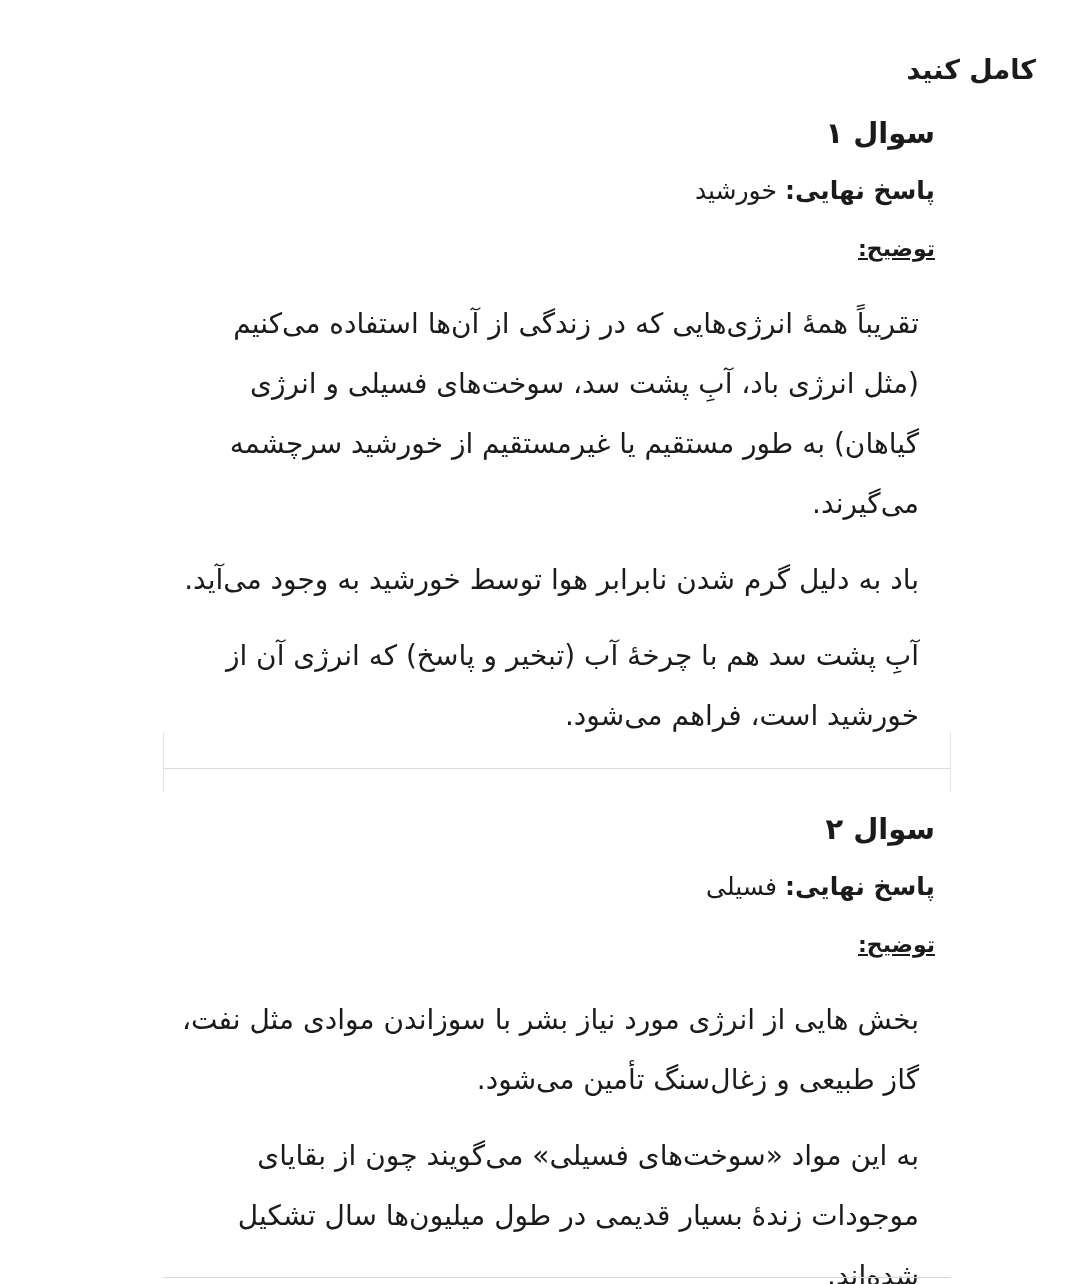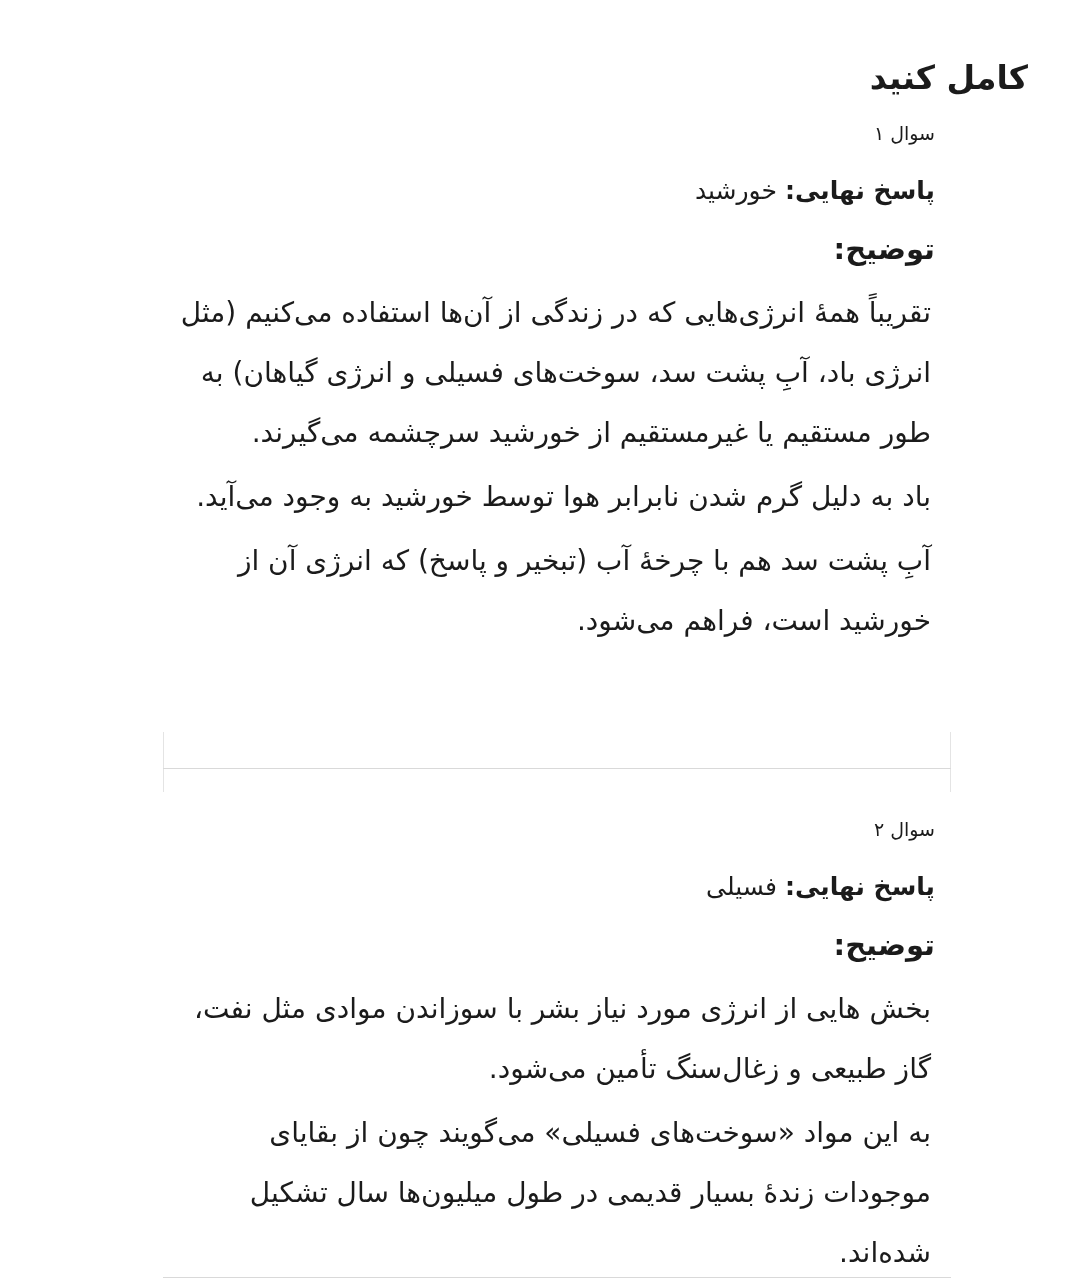--- a/index.html
+++ b/index.html
@@ -13,55 +13,56 @@
     position: relative;
     overflow: hidden;
     direction: rtl;
     font-family: "DejaVu Sans", sans-serif;
     color: #1b1b1b;
   }
   .page-title {
     position: absolute;
     top: 48px;
     right: 44px;
-    margin: 8px;
-    font-size: 33px;
+    margin: 0;
+    font-size: 27px;
     font-weight: bold;
     line-height: 44px;
     white-space: nowrap;
   }
   .qa-card {
     position: absolute;
     right: 130px;
     left: 163px;
     padding-right: 15px;
     box-sizing: border-box;
     text-align: right;
   }
   .qa-card-1 { top: 104px; }
   .qa-card-2 { top: 800px; }
   .q-label {
-    font-size: 19px;
+    font-size: 29px;
     line-height: 58px;
-    font-weight: normal;
+    font-weight: bold;
   }
   .answer-line {
     font-size: 25px;
     line-height: 58px;
   }
   .b { font-weight: bold; }
   .expl-label {
-    font-size: 29px;
+    font-size: 22px;
     line-height: 58px;
+    text-decoration: underline;
   }
   .expl {
     margin-top: 5px;
   }
   .expl p {
-    margin: 4px;
+    margin: 16px;
     font-size: 28px;
     line-height: 60px;
     text-align: right;
   }
   .divider-h {
     position: absolute;
     left: 163px;
     width: 788px;
     height: 1px;
     background: #d9d9d9;

